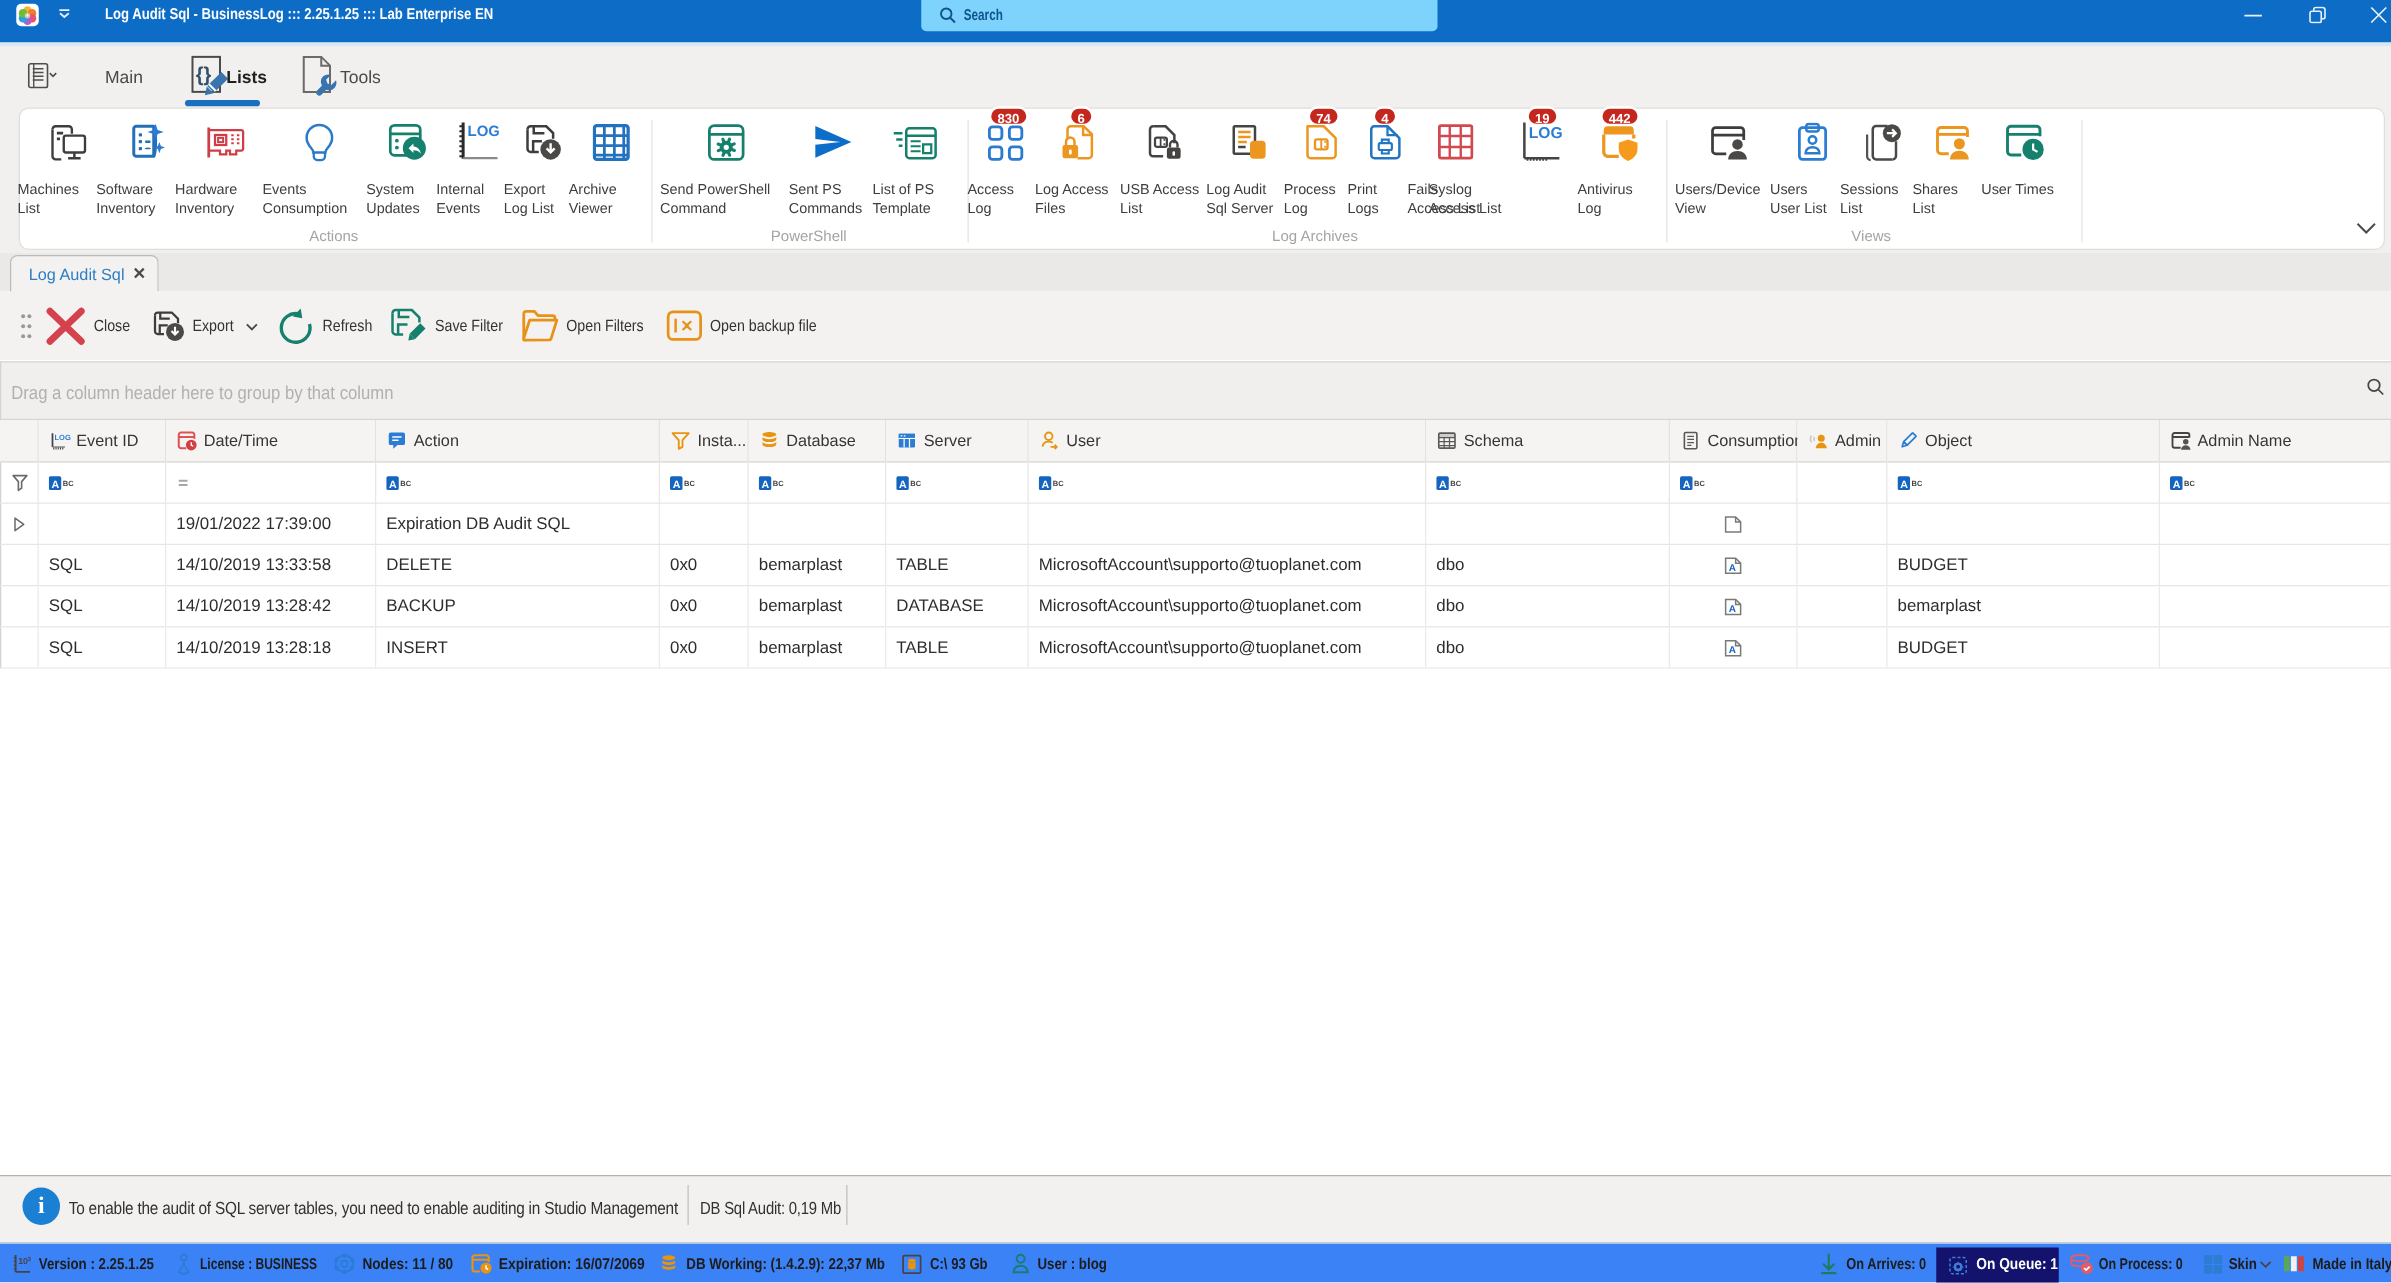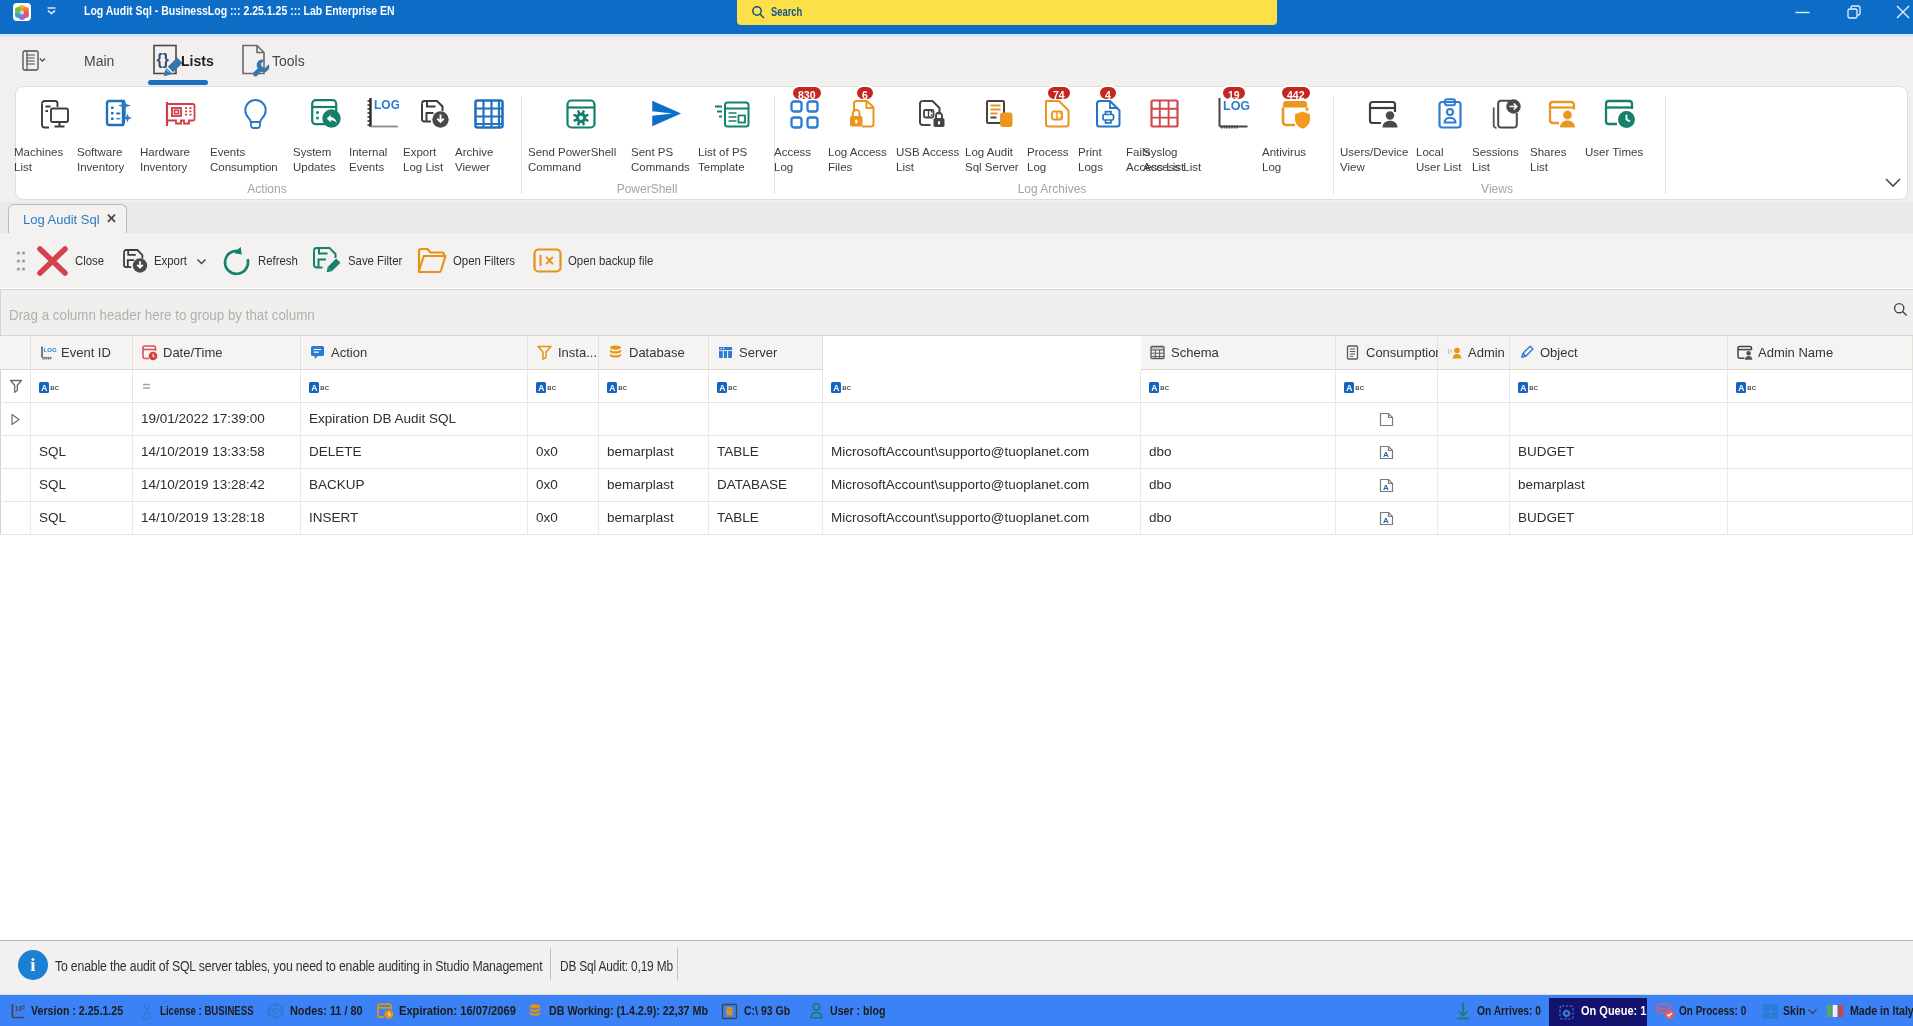--- a/index.html
+++ b/index.html
@@ -4,21 +4,21 @@
 <style>
 * { margin:0; padding:0; box-sizing:border-box; }
 html,body { width:1913px; height:1026px; overflow:hidden; }
 body { font-family:"Liberation Sans", sans-serif; position:relative; background:#fff; }
 .abs { position:absolute; }
 
 
 #titlebar { left:0; top:0; width:1913px; height:34px; background:#0c6cc6; }
 #titlebar .title { left:84px; top:4px; color:#fdfeff; font-size:12.5px; font-weight:bold; transform-origin:left center; transform:scaleX(.84); white-space:nowrap; }
 #appicon { left:13px; top:3px; width:18px; height:18px; background:#fff; border-radius:4px; }
-#searchbox { left:737px; top:0px; width:540px; height:25px; background:#fde047; border-radius:0 0 4px 4px; }
+#searchbox { left:737px; top:0px; width:413px; height:25px; background:#7dd3fc; border-radius:0 0 4px 4px; }
 #searchbox .stext { left:34px; top:5px; color:#12538f; font-size:12.5px; transform-origin:left center; transform:scaleX(.75); }
 
 
 #menurow { left:0; top:35px; width:1913px; height:53px; background:#f1f0ef; }
 .menutab { font-size:14px; color:#494847; }
 
 
 #ribbonbg { left:0; top:88px; width:1913px; height:114px; background:#f1f0ef; }
 #ribbonpanel { left:15px; top:86px; width:1893px; height:114px; background:#fff; border:1px solid #dfdedc; border-radius:8px; }
 .rsep { width:1px; background:#e5e3e1; top:96px; height:98px; }
@@ -354,21 +354,21 @@
   </svg>
   <div class="abs rlabel" style="left:1340px;top:145px;width:88px">Users/Device
 View</div>
 
   <svg class="abs" style="left:1438px;top:98px" width="24" height="31" viewBox="0 0 24 31">
     <rect x="1.5" y="4" width="21" height="25.5" rx="2.5" fill="none" stroke="#2b7cd3" stroke-width="2.2"></rect>
     <rect x="7" y="1.2" width="10" height="6" rx="2" fill="none" stroke="#2b7cd3" stroke-width="2"></rect>
     <circle cx="12" cy="14" r="3" fill="none" stroke="#2b7cd3" stroke-width="2"></circle>
     <path d="M6.5 24.5c0-3 2.4-4.8 5.5-4.8s5.5 1.8 5.5 4.8z" fill="none" stroke="#2b7cd3" stroke-width="2"></path>
   </svg>
-  <div class="abs rlabel" style="left:1416px;top:145px;width:66px">Local
+  <div class="abs rlabel" style="left:1416px;top:145px;width:66px">Users
 User List</div>
 
   <svg class="abs" style="left:1492px;top:98px" width="30" height="32" viewBox="0 0 30 32">
     <path d="M6 27.5a2.8 2.8 0 0 1-2.8-2.8V7" fill="none" stroke="#555453" stroke-width="1.8" transform="translate(-1.5,2.5)"></path>
     <path d="M22 29.5H9a2.8 2.8 0 0 1-2.8-2.8V5.5A2.8 2.8 0 0 1 9 2.7h9" fill="none" stroke="#4a4948" stroke-width="2"></path>
     <path d="M24.8 15v11.7a2.8 2.8 0 0 1-2.8 2.8" fill="none" stroke="#4a4948" stroke-width="2"></path>
     <circle cx="21.5" cy="8.5" r="7.2" fill="#4a4948"></circle>
     <path d="M17.5 8.5h7M21.7 5.5l3 3-3 3" fill="none" stroke="#fff" stroke-width="1.7"></path>
   </svg>
   <div class="abs rlabel" style="left:1472px;top:145px;width:62px">Sessions
@@ -510,20 +510,28 @@
 <div class="ht">Database</div>
 </div>
 <div class="abs hcell" style="left:709px;width:114px">
 <svg class="abs" style="left:8px;top:8px" width="18" height="18" viewBox="0 0 18 18">
         <rect x="2" y="3" width="13" height="11" rx="1" fill="#2b7cd3"></rect>
         <path d="M2 6.6h13M6.3 6.6v7.4M10.6 6.6v7.4" stroke="#fff" stroke-width="1"></path>
         <rect x="2" y="3" width="13" height="3.2" fill="#2b7cd3"></rect>
         <path d="M3.5 4.6h1.4M6 4.6h1.4" stroke="#fff" stroke-width="1"></path>
       </svg>
 <div class="ht">Server</div>
+</div>
+<div class="abs hcell" style="left:823px;width:318px">
+<svg class="abs" style="left:8px;top:8px" width="18" height="18" viewBox="0 0 18 18">
+        <circle cx="8" cy="5" r="3" fill="none" stroke="#e8940f" stroke-width="1.5"></circle>
+        <path d="M3 13.3c.4-2.6 2.4-4 5-4 1.2 0 2.3.3 3.2.9" fill="none" stroke="#e8940f" stroke-width="1.5"></path>
+        <path d="M9.5 13.5h5M12.7 11.7l1.8 1.8-1.8 1.8" fill="none" stroke="#e8940f" stroke-width="1.3"></path>
+      </svg>
+<div class="ht">User</div>
 </div>
 <div class="abs hcell" style="left:1141px;width:195px">
 <svg class="abs" style="left:8px;top:8px" width="18" height="18" viewBox="0 0 18 18">
         <rect x="2" y="2.5" width="13" height="12" rx="1" fill="none" stroke="#5a5958" stroke-width="1.3"></rect>
         <path d="M2 6h13M2 9.2h13M2 12.4h13M6.3 6v8.5M10.6 6v8.5" stroke="#5a5958" stroke-width="1"></path>
         <rect x="2" y="2.5" width="13" height="3.5" fill="#5a5958" opacity=".25"></rect>
       </svg>
 <div class="ht">Schema</div>
 </div>
 <div class="abs hcell" style="left:1336px;width:102px">

